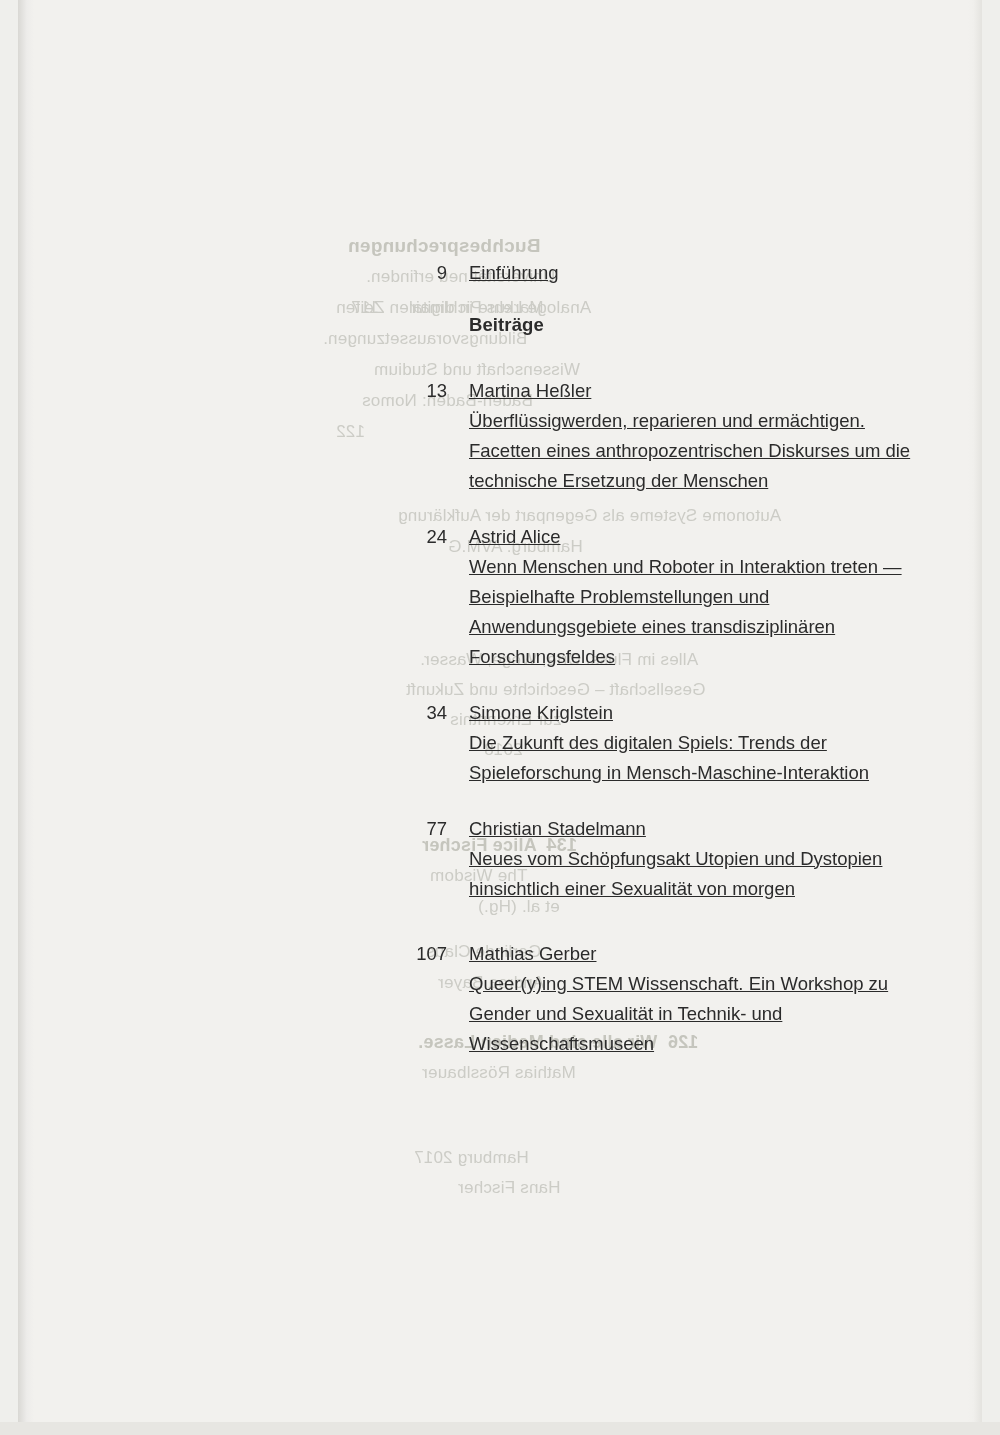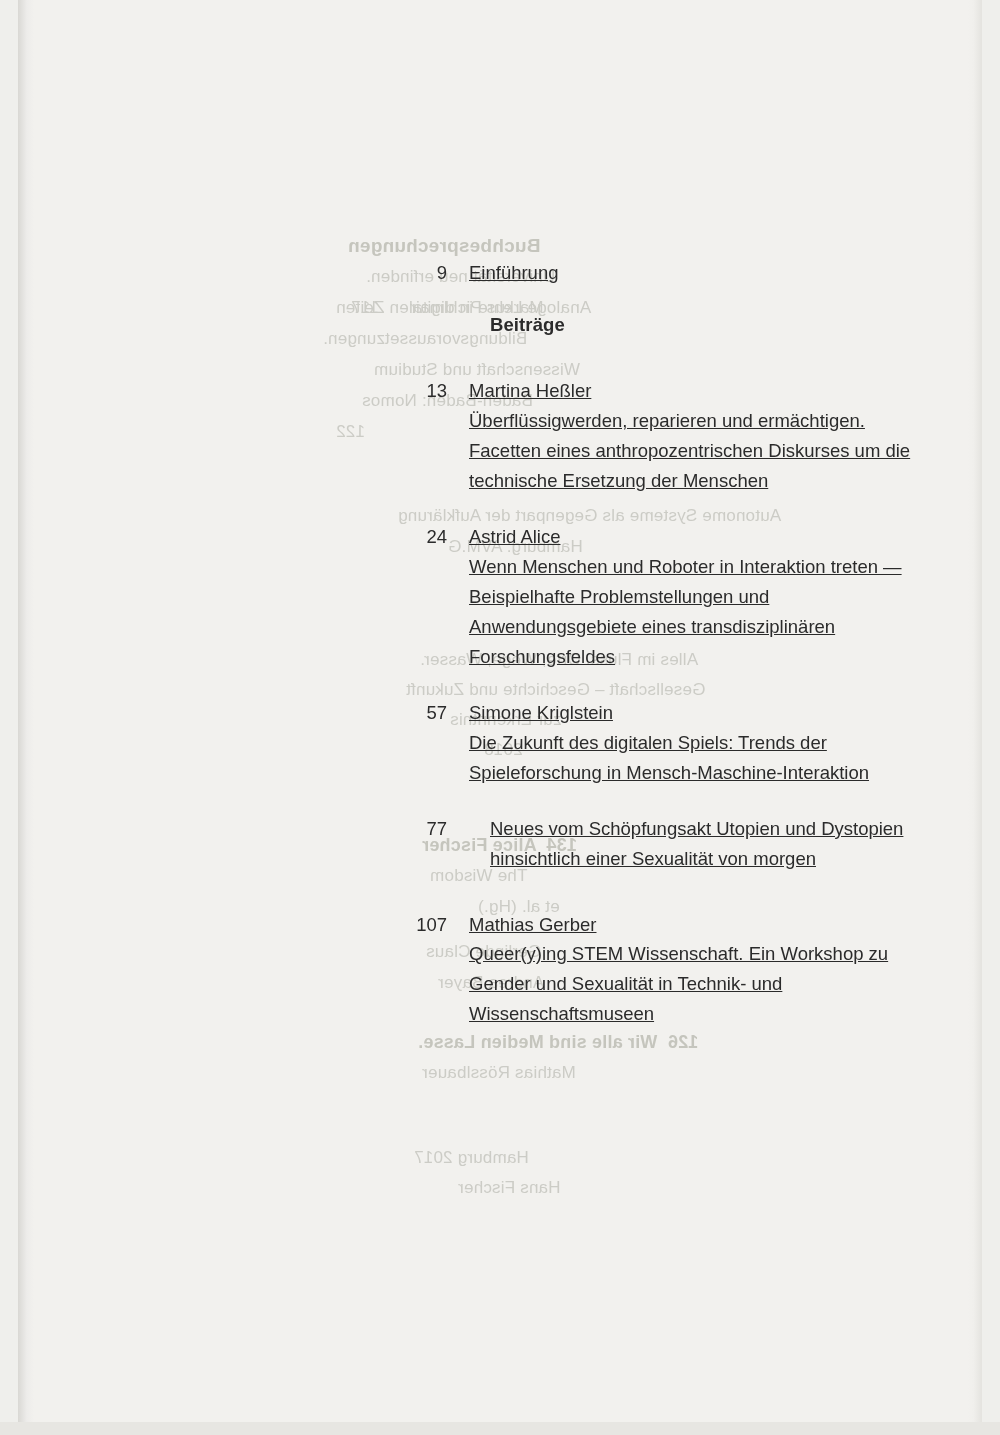--- a/index.html
+++ b/index.html
@@ -100,21 +100,21 @@
     display: flex;
     margin-bottom: 26px;
     margin-top: 2px;
   }
   .section-head .num { width: 56px; flex: 0 0 56px; }
   .section-head .label {
     font-weight: bold;
     letter-spacing: .1px;
   }
   .tight { margin-bottom: 22px; }
-  .gap-lg { margin-bottom: 36px; gap: 21px; }
+  .gap-lg { margin-bottom: 36px; }
 </style>
 </head>
 <body>
 
 <div id="page">
   <div id="sheet">
 
     <div class="bleed b-strong" style="left:330px; top:233px; font-size:19px;">Buchbesprechungen</div>
     <div class="bleed" style="left:348px; top:265px; font-size:17px;">Universität neu erfinden.</div>
     <div class="bleed" style="left:318px; top:296px; font-size:17px;">Analoge Lehre in digitalen Zeiten</div>
@@ -164,30 +164,31 @@
 
       <div class="entry">
         <span class="num">24</span>
         <span class="body">
           <span class="author">Astrid Alice</span>
           <span class="title">Wenn Menschen und Roboter in Interaktion treten — Beispielhafte Problemstellungen und Anwendungsgebiete eines transdisziplinären Forschungsfeldes</span>
         </span>
       </div>
 
       <div class="entry">
-        <span class="num">57</span>
+        <span class="num">34</span>
         <span class="body">
           <span class="author">Simone Kriglstein</span>
           <span class="title">Die Zukunft des digitalen Spiels: Trends der Spieleforschung in Mensch-Maschine-Interaktion</span>
         </span>
       </div>
 
       <div class="entry gap-lg">
         <span class="num">77</span>
         <span class="body">
+          <span class="author">Christian Stadelmann</span>
           <span class="title">Neues vom Schöpfungsakt Utopien und Dystopien hinsichtlich einer Sexualität von morgen</span>
         </span>
       </div>
 
 
       <div class="entry">
         <span class="num">107</span>
         <span class="body">
           <span class="author">Mathias Gerber</span>
           <span class="title">Queer(y)ing STEM Wissenschaft. Ein Workshop zu Gender und Sexualität in Technik- und Wissenschaftsmuseen</span>

